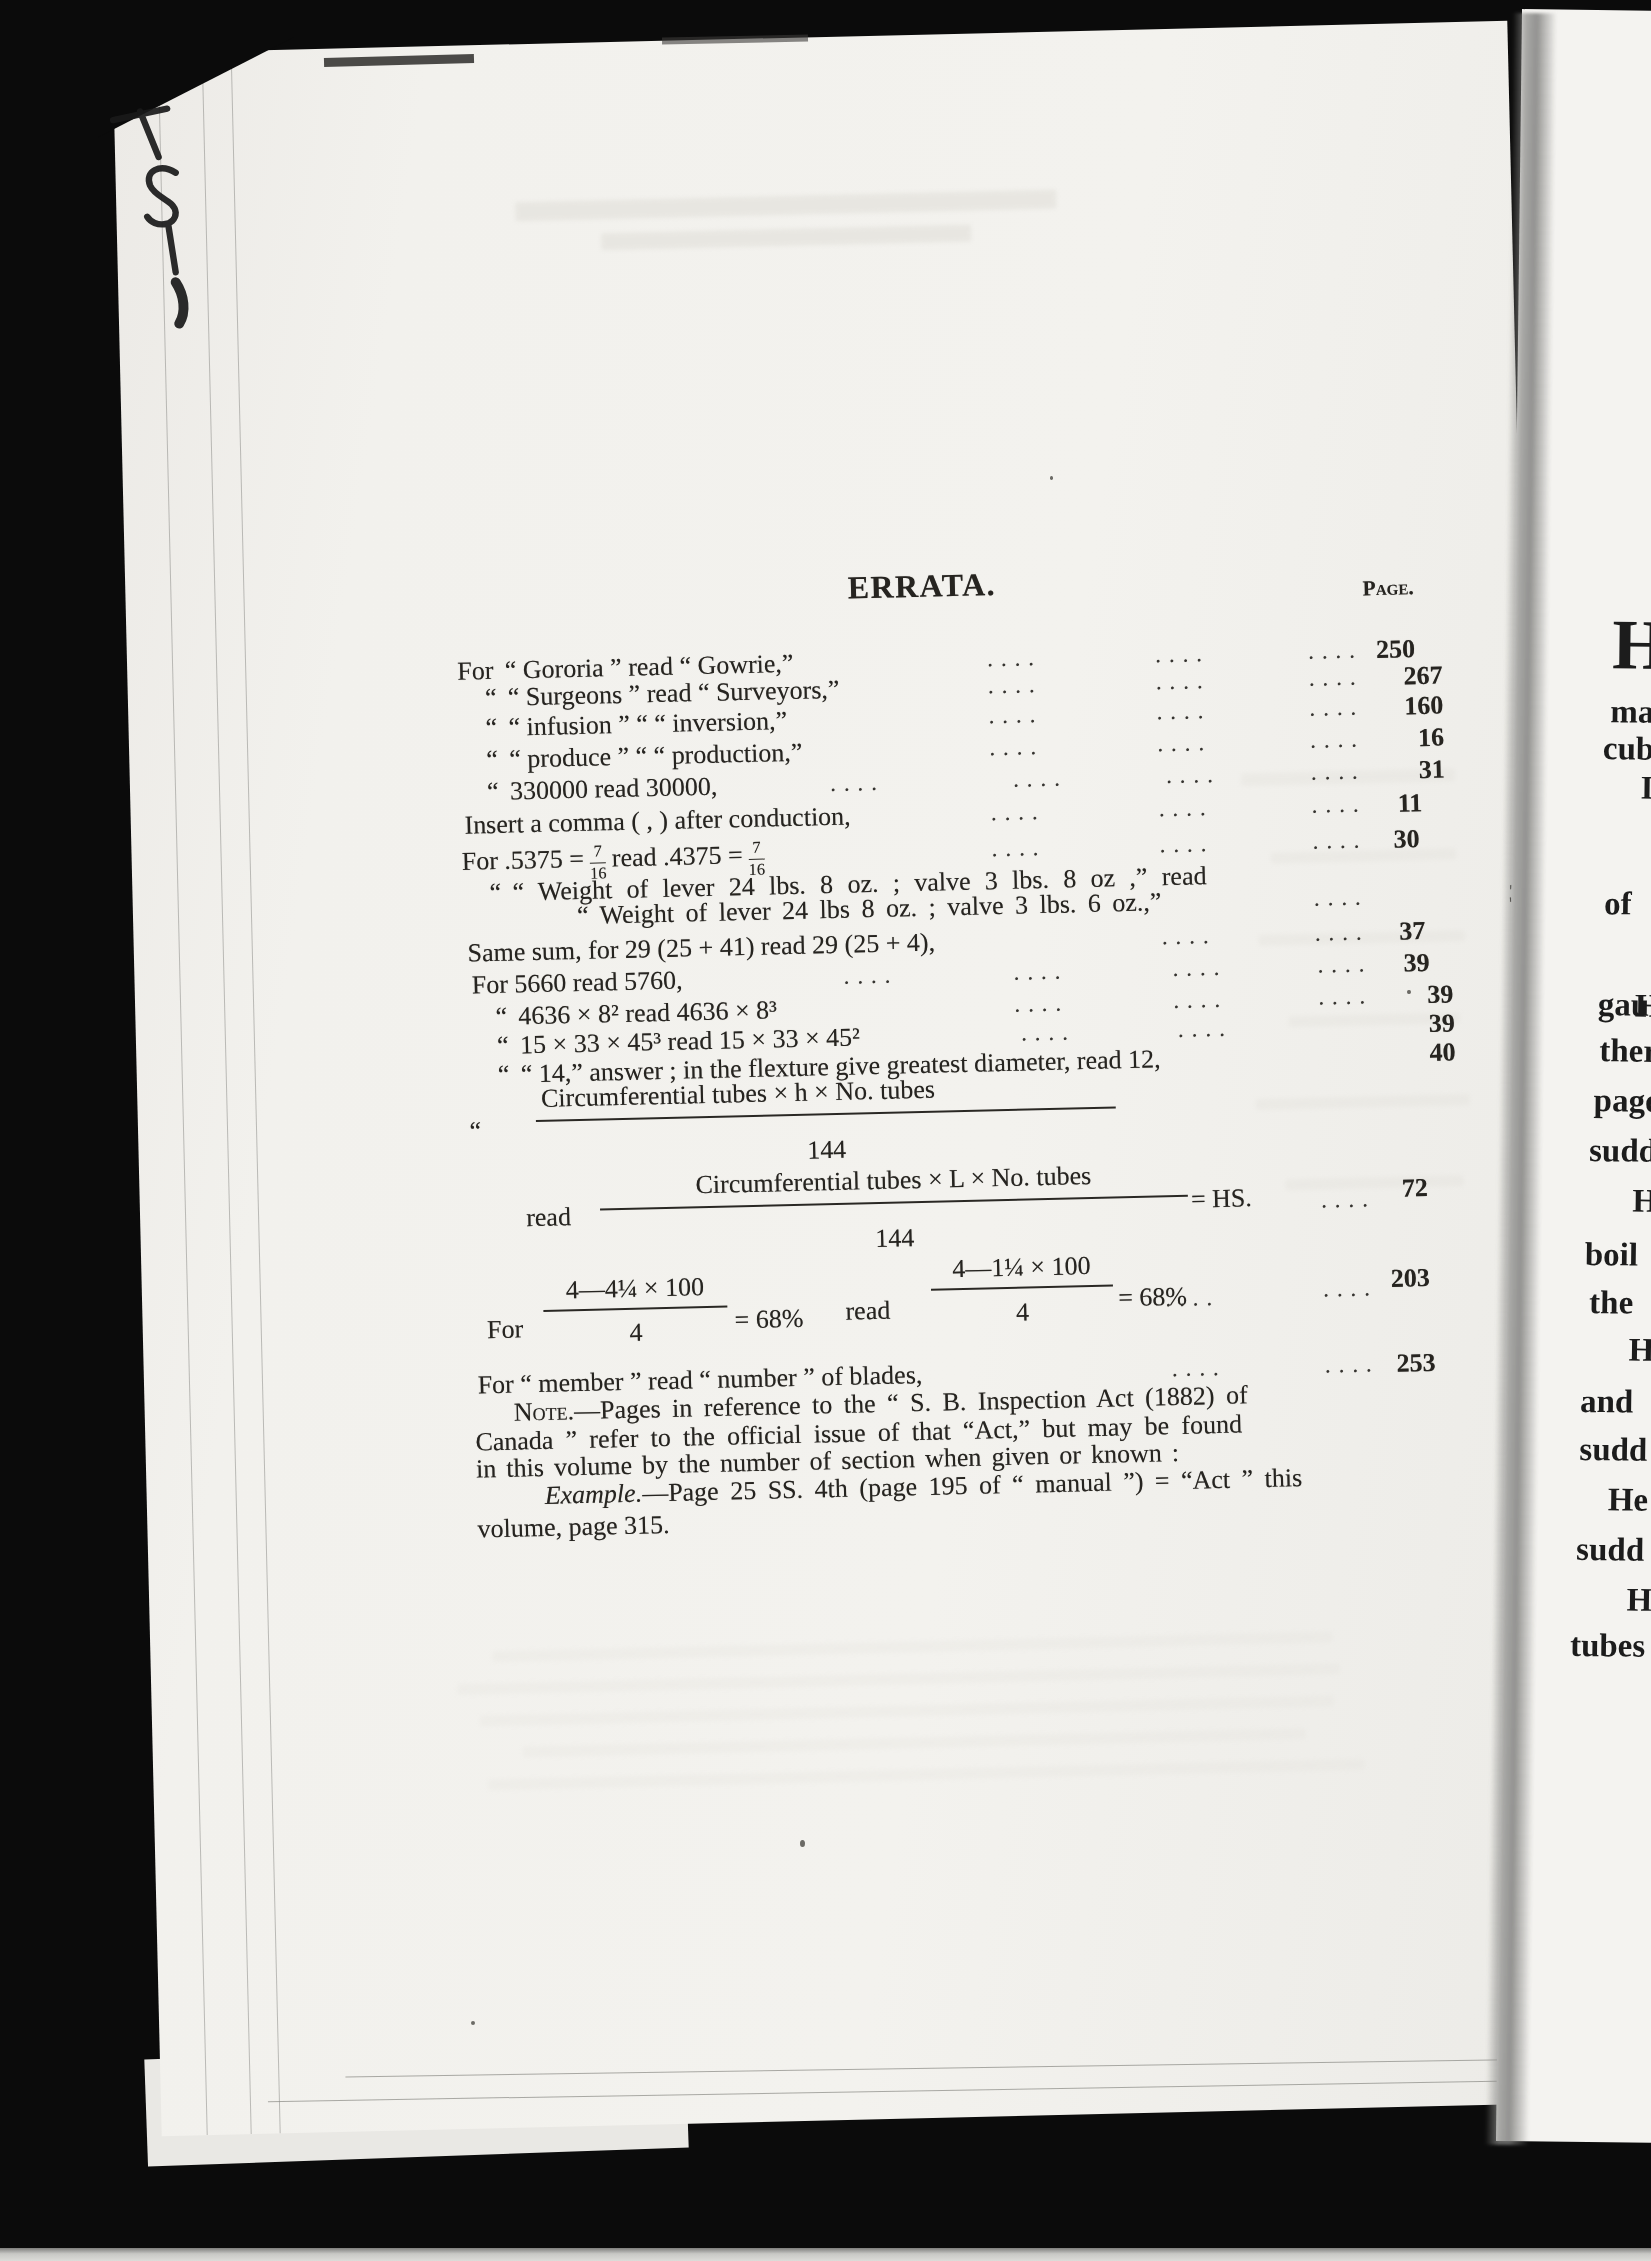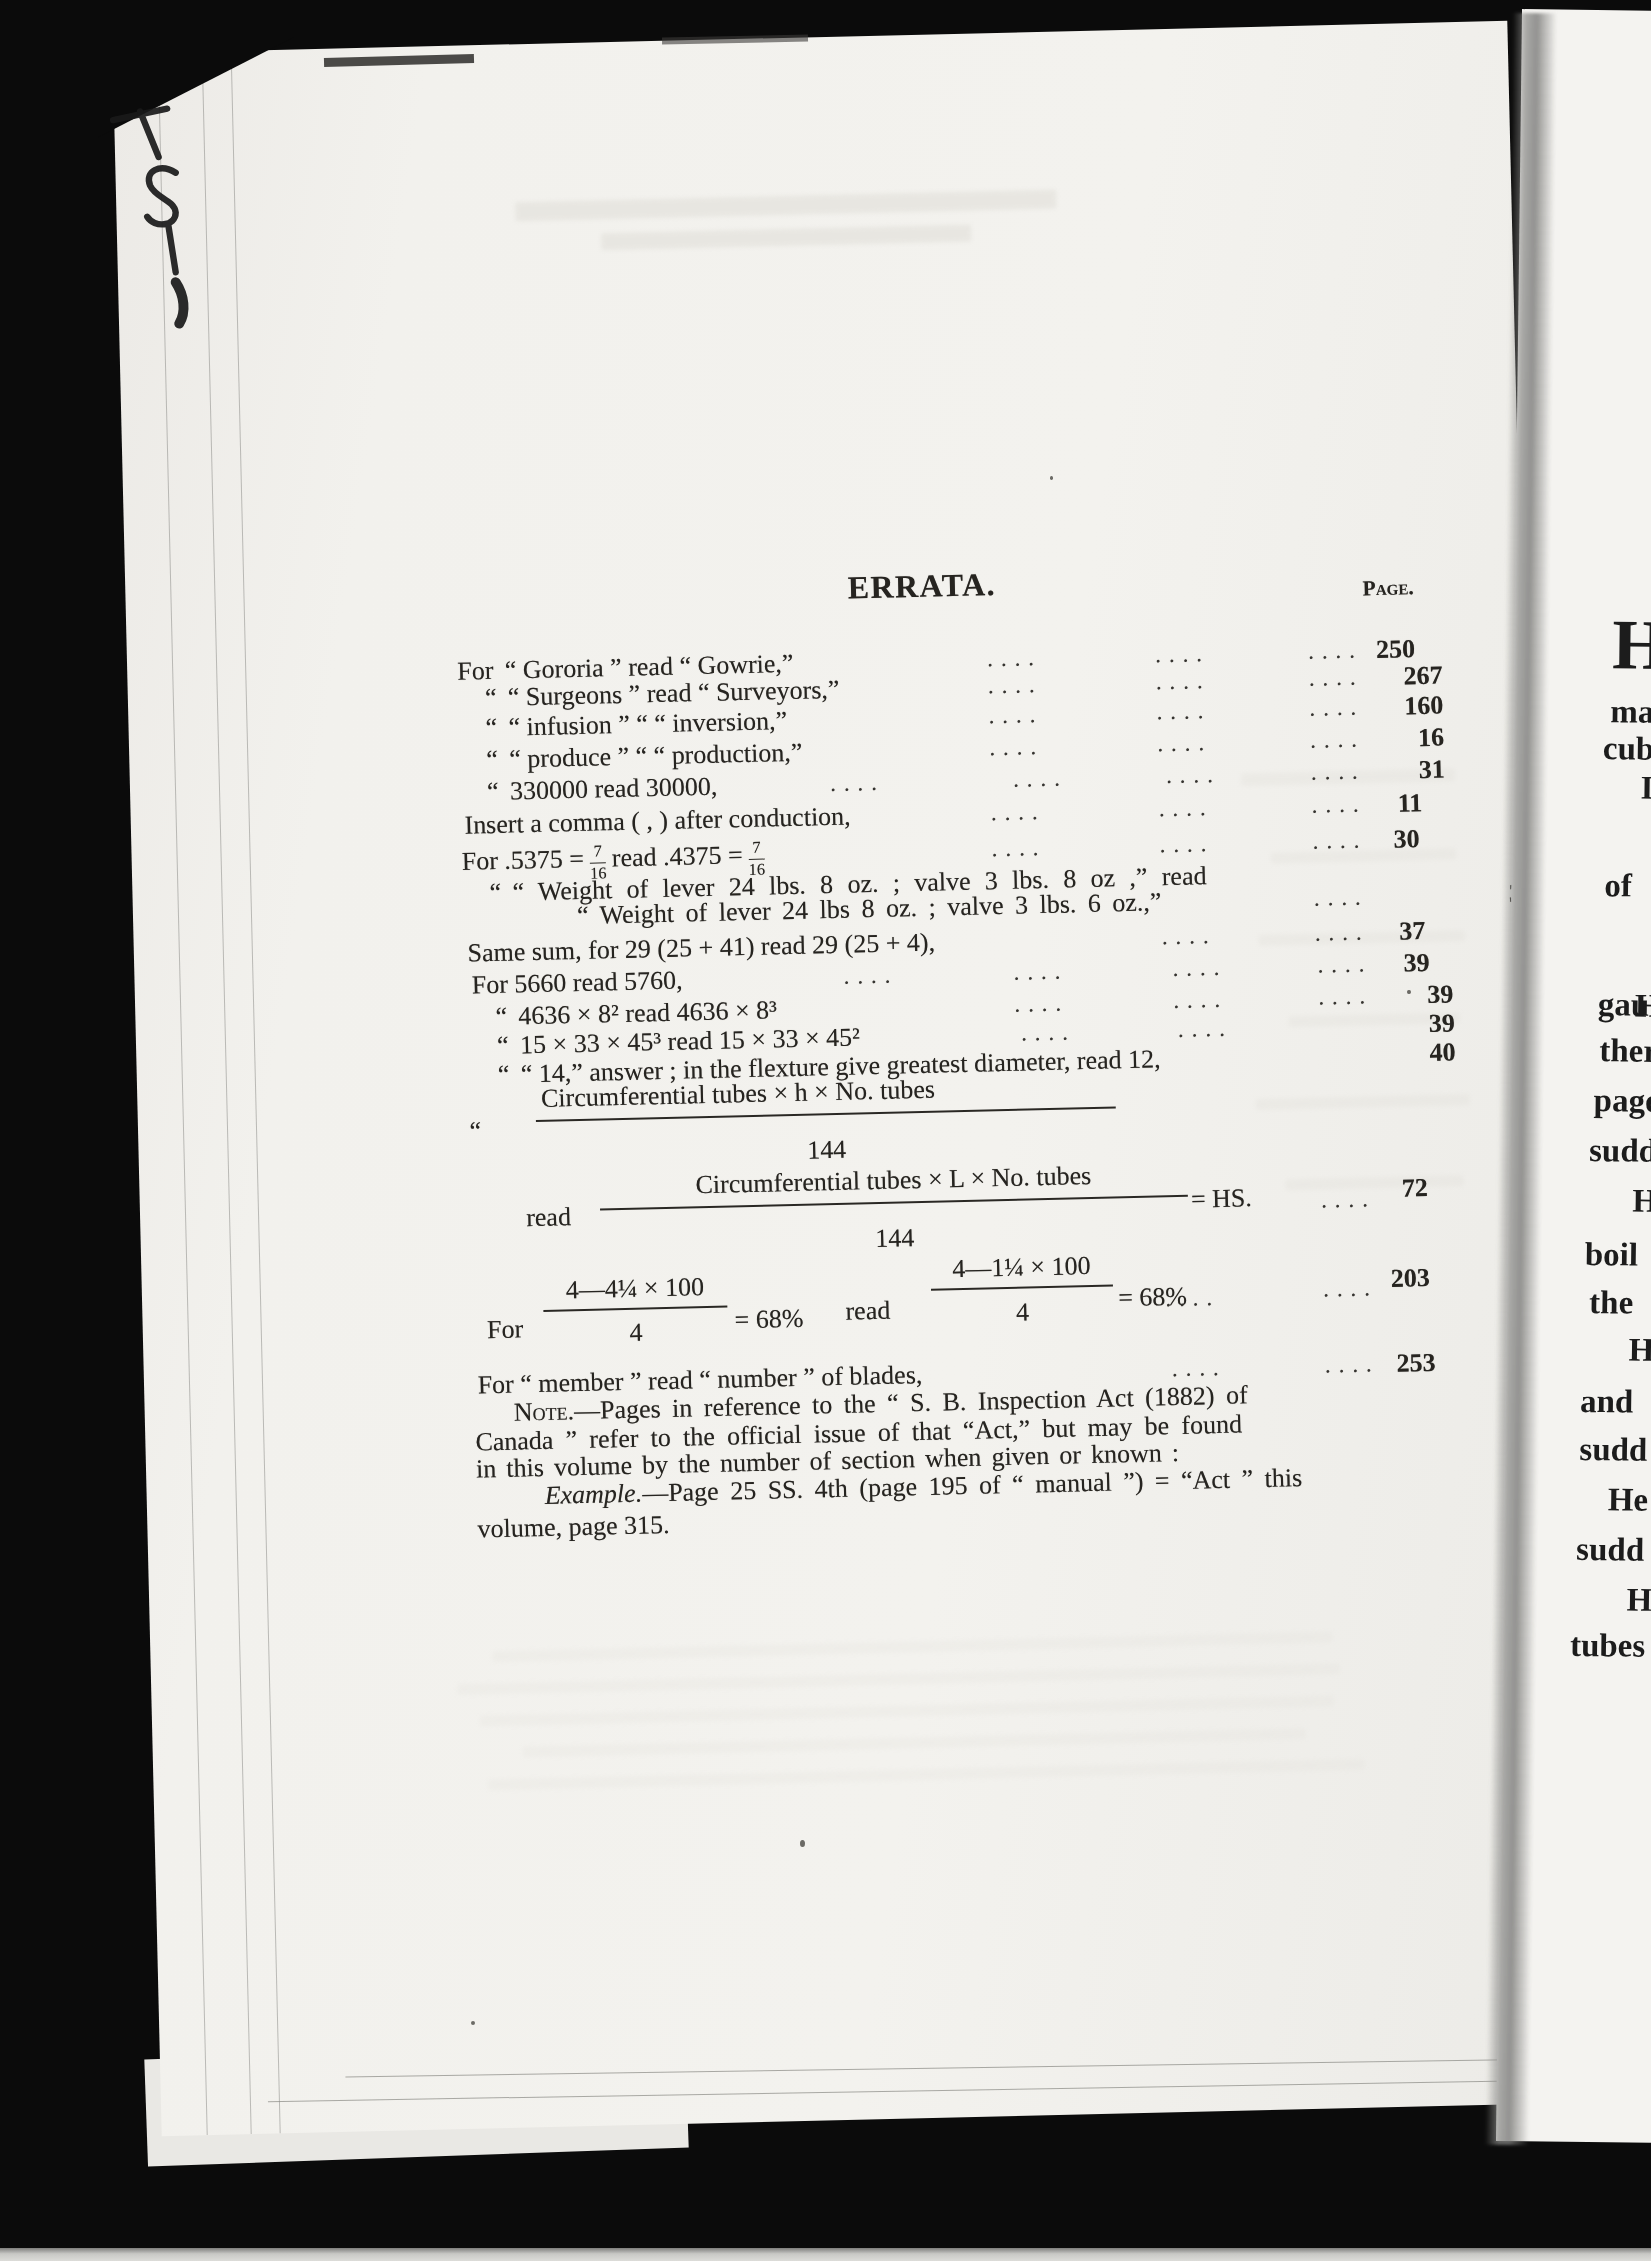--- a/index.html
+++ b/index.html
@@ -247,21 +247,21 @@
     </div>
   </div>
 
   <div class="corner-blackout"></div>
 
   <div class="right-page">
     <span class="frag big" style="left:98px;top:599px">H</span>
     <span class="frag" style="left:97px;top:683px">ma</span>
     <span class="frag" style="left:90px;top:720px">cub</span>
     <span class="frag" style="left:128px;top:759px">I</span>
-    <span class="frag" style="left:93px;top:857px">of</span>
+    <span class="frag" style="left:93px;top:875px">of</span>
     <span class="frag" style="left:88px;top:976px">gau</span>
     <span class="frag" style="left:125px;top:977px">H</span>
     <span class="frag" style="left:90px;top:1022px">ther</span>
     <span class="frag" style="left:85px;top:1072px">page</span>
     <span class="frag" style="left:81px;top:1122px">sudd</span>
     <span class="frag" style="left:125px;top:1172px">H</span>
     <span class="frag" style="left:78px;top:1226px">boil</span>
     <span class="frag" style="left:83px;top:1274px">the</span>
     <span class="frag" style="left:123px;top:1321px">H</span>
     <span class="frag" style="left:75px;top:1373px">and</span>

